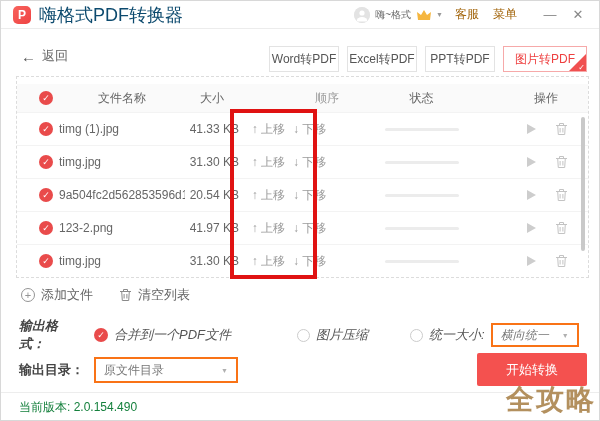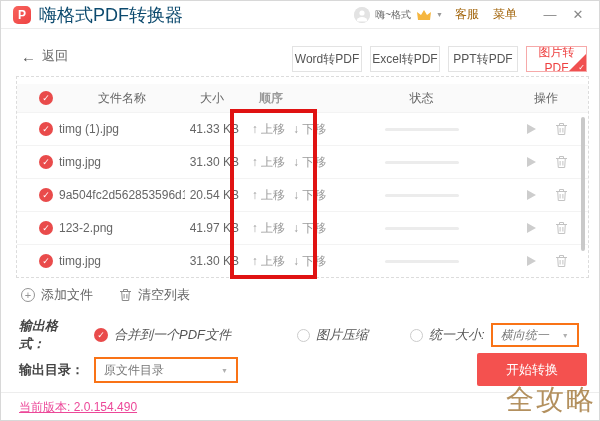--- a/index.html
+++ b/index.html
@@ -25,37 +25,37 @@
   .win-btn { font-size:13px; color:#888; margin-left:10px; width:18px; text-align:center; cursor:pointer; }
 
   
   .back { position:absolute; top:46px; left:20px; display:flex; align-items:center;
           font-size:13px; color:#666; cursor:pointer; }
   .back-arrow { font-size:15px; color:#555; margin-right:6px; }
   .tabs { position:absolute; top:45px; right:12px; display:flex; }
   .tab { width:70px; height:26px; border:1px solid #e3e3e3; background:#fff; margin-left:8px;
          font-size:12px; color:#555; display:flex; align-items:center; justify-content:center;
          cursor:pointer; position:relative; }
-  .tab.active { width:61px; border-color:#f6a9a9; color:#ee4040; overflow:hidden;text-align:center; }
+  .tab.active { width:84px; border-color:#f6a9a9; color:#ee4040; overflow:hidden;text-align:center; }
   .tab-corner { position:absolute; right:0; bottom:0; width:0; height:0;
                 border-left:17px solid transparent; border-bottom:17px solid #f05050; }
   .tab-corner-check { position:absolute; right:1px; bottom:-1px; color:#fff; font-size:8px; }
 
   
   .table { position:absolute; top:75px; left:15px; width:573px; height:202px;
            border:1px dashed #dcdcdc; padding-top:7px; background:#fff; }
   .thead { height:28px; background:#fafafa; display:flex; align-items:center;
            font-size:12px; color:#666; }
   .trow { height:33px; display:flex; align-items:center; font-size:12px; color:#666;
           border-top:1px solid #f3f3f3; }
   .c-check { width:26px; display:flex; justify-content:center; margin-left:16px; flex:none; }
   .c-name  { width:126px; flex:none; white-space:nowrap; overflow:hidden; }
   .c-size  { width:54px; flex:none; text-align:right; }
   .c-order { width:100px; flex:none; text-align:center; color:#9b9b9b; white-space:nowrap; }
-  .c-order-h { text-align:left; padding-left:20px;font-weight:bold; }
+  .c-order-h { text-align:right; padding-left:20px; }
   .c-status{ flex:1; display:flex; justify-content:center; }
   .c-ops   { width:84px; flex:none; display:flex; align-items:center; justify-content:center; }
   .hd-name { text-align:center; }
   .hd-size { text-align:center; }
   .checkcircle { width:14px; height:14px; border-radius:50%; background:#e94b4b; color:#fff;
                  font-size:9px; line-height:14px; text-align:center; cursor:pointer; flex:none; }
   .mv { cursor:pointer; }
   .mv-gap { display:inline-block; width:8px; }
   .progress { width:74px; height:3px; border-radius:2px; background:#ececec; align-self:center; }
   .op-play { margin-right:18px; cursor:pointer; display:flex; }
@@ -94,22 +94,22 @@
              font-size:13px; }
   .dir-label { font-weight:bold; color:#444; margin-right:10px; }
   .dd-dir { width:144px; height:26px; }
 
   .start-btn { position:absolute; top:352px; right:12px; width:110px; height:33px;
                background:#f4514f; color:#fff; font-size:13px; border:none; border-radius:2px;
                display:flex; align-items:center; justify-content:center; cursor:pointer; }
 
   
   .footer-line { position:absolute; top:391px; left:0; right:0; height:1px; background:#ededed; }
-  .version { position:absolute; top:398px; left:18px; font-size:12px; color:#ec4899;text-decoration:underline; }
-  .watermark { position:absolute; right:3px; bottom:1px; font-size:28px; font-weight:normal;
+  .version { position:absolute; top:398px; left:18px; font-size:12px; color:#15803d; }
+  .watermark { position:absolute; right:3px; bottom:1px; font-size:28px; font-weight:bold;
                color:#b3905e; letter-spacing:2px; z-index:7; }
 </style>
 </head>
 <body>
 
 <div class="window">
 
   <div class="titlebar">
     <div class="logo">P</div>
     <div class="app-title">嗨格式PDF转换器</div>

